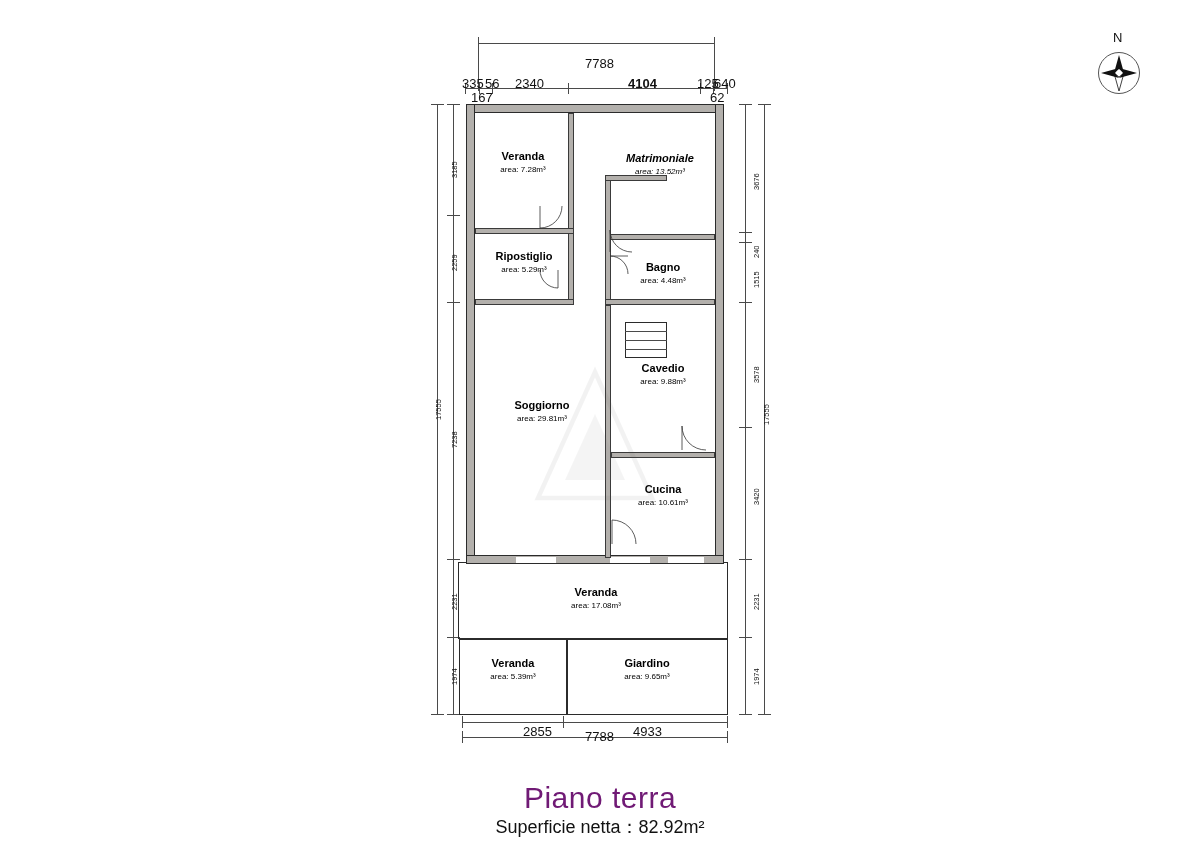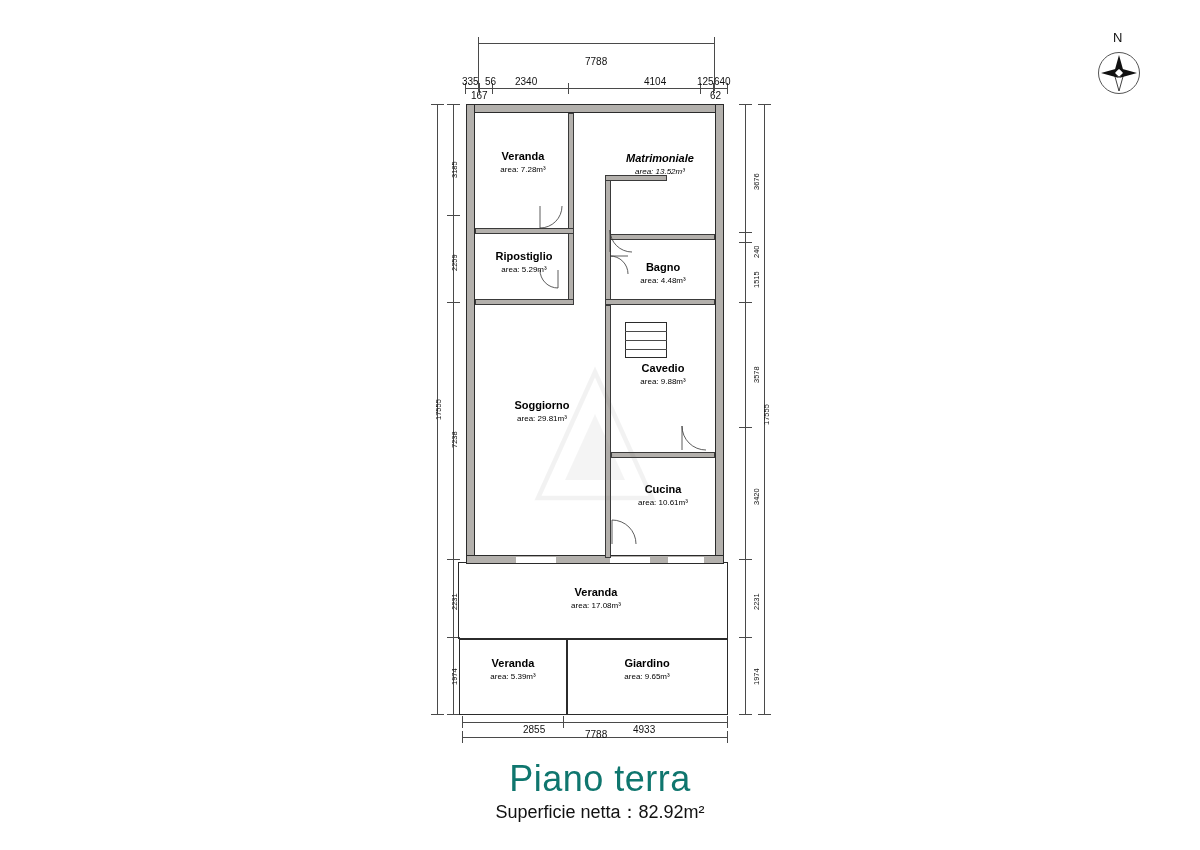--- a/index.html
+++ b/index.html
@@ -61,21 +61,21 @@
   .room-area {
     font-size: 8px;
     color: #000;
     display: block;
     margin-top: 1px;
   }
 
   
   .dim {
     position: absolute;
-    font-size: 10px;
+    font-size: 13px;
     color: #111;
     white-space: nowrap;
   }
   .dim-v {
     position: absolute;
     font-size: 7.5px;
     color: #111;
     white-space: nowrap;
     transform-origin: 0 0;
     transform: rotate(-90deg);
@@ -91,23 +91,24 @@
 
   
   #title-block {
     position: absolute;
     left: 0;
     top: 758px;
     width: 1200px;
     text-align: center;
   }
   #title-main {
-    font-size: 36px;
-    color: #0f766e;
+    font-size: 30px;
+    color: #701a75;
     letter-spacing: 0.5px;
+    margin-top: 23px;
   }
   #title-sub {
     font-size: 18px;
     color: #111;
     margin-top: 0;
   }
 
   
   #north { position: absolute; left: 1085px; top: 30px; width: 70px; height: 90px; }
   #north-letter {
@@ -148,21 +149,21 @@
   <div class="tick" style="left:479px; top:83px; width:1px; height:11px;"></div>
   <div class="tick" style="left:492px; top:83px; width:1px; height:11px;"></div>
   <div class="tick" style="left:568px; top:83px; width:1px; height:11px;"></div>
   <div class="tick" style="left:700px; top:83px; width:1px; height:11px;"></div>
   <div class="tick" style="left:713px; top:83px; width:1px; height:11px;"></div>
   <div class="tick" style="left:727px; top:83px; width:1px; height:11px;"></div>
 
   <div class="dim" style="left:462px; top:76px;">335</div>
   <div class="dim" style="left:485px; top:76px;">56</div>
   <div class="dim" style="left:515px; top:76px;">2340</div>
-  <div class="dim" style="left:644px; top:76px;">4104</div>
+  <div class="dim" style="left:628px; top:76px;font-weight:bold;">4104</div>
   <div class="dim" style="left:697px; top:76px;">125</div>
   <div class="dim" style="left:714px; top:76px;">640</div>
 
   <div class="dim" style="left:471px; top:90px;">167</div>
   <div class="dim" style="left:710px; top:90px;">62</div>
 
   <div class="dimline" style="left:437px; top:104px; width:1px; height:610px;"></div>
   <div class="tick" style="left:431px; top:104px; width:13px; height:1px;"></div>
   <div class="tick" style="left:431px; top:714px; width:13px; height:1px;"></div>
   <div class="dim-v" style="left:434px; top:420px;">17555</div>

